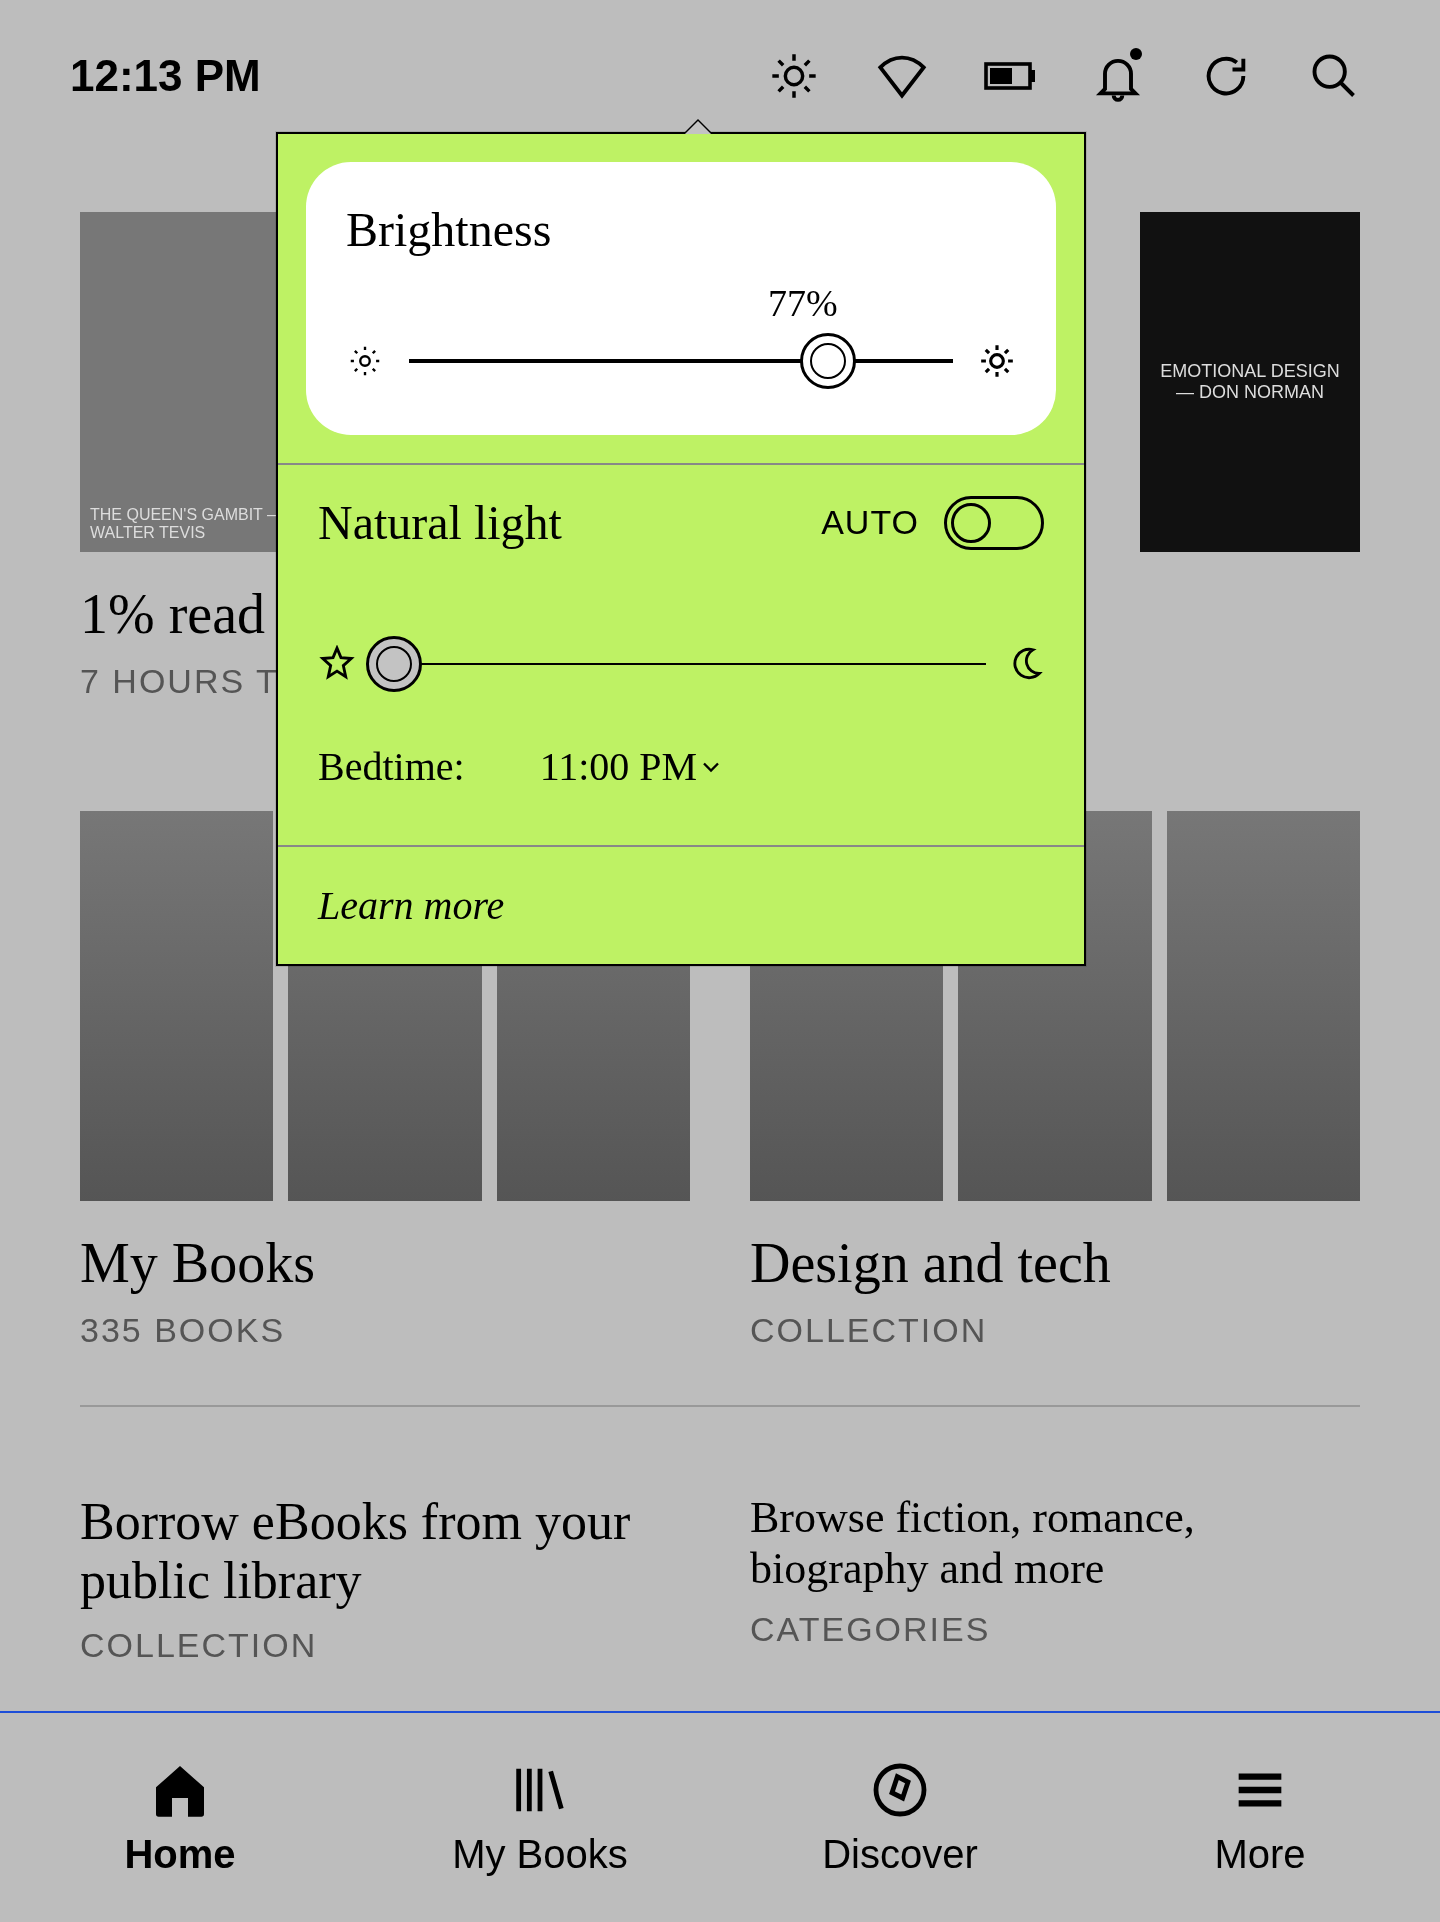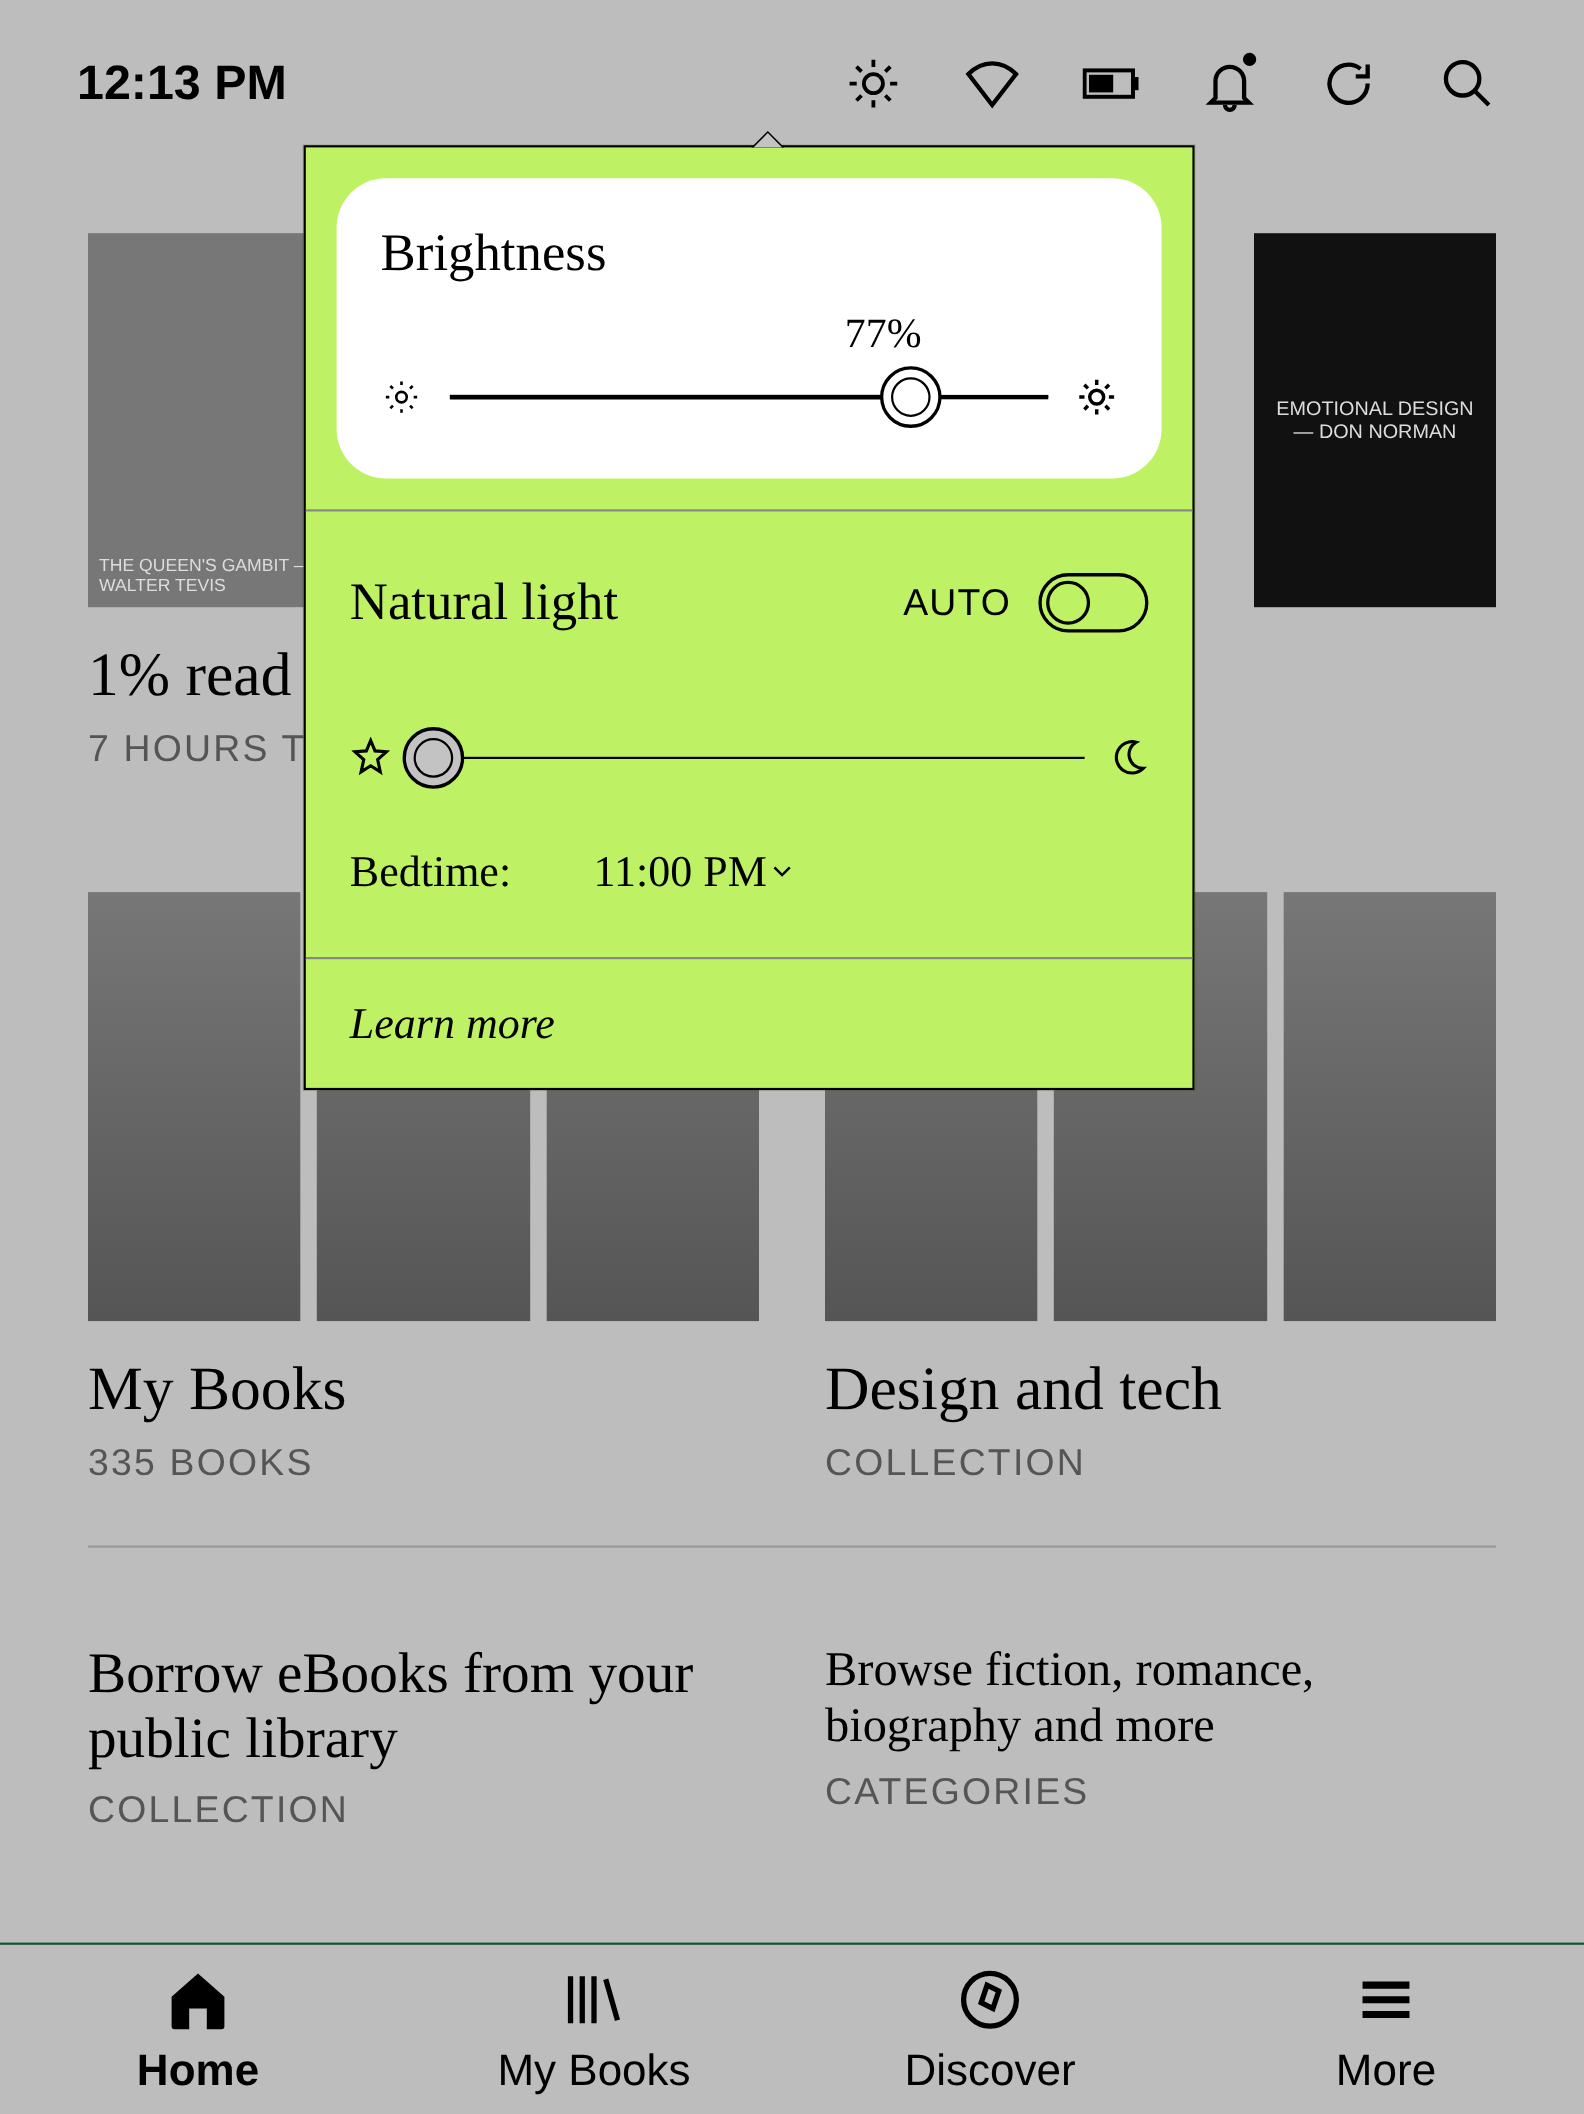--- a/index.html
+++ b/index.html
@@ -17,22 +17,22 @@
   .status-icons{display:flex;gap:56px;align-items:center;}
   .status-icons svg{width:52px;height:52px;display:block;}
   
   .content{padding:0 80px;}
   .sect-title{font-size:56px;margin-top:30px;}
   .sect-sub{font-family:Arial,sans-serif;font-size:34px;letter-spacing:2px;color:#555;margin-top:16px;}
   .row-split{display:flex;gap:60px;}
   .row-split>div{flex:1;}
   hr.thin{border:none;border-top:2px solid #999;margin:55px 0;}
   
-  .bottomnav{position:absolute;left:0;right:0;bottom:0;height:156px;
-    border-top:2px solid #14532d;background:#bdbdbd;display:flex;}
+  .bottomnav{position:absolute;left:0;right:0;bottom:0;height:211px;
+    border-top:2px solid #1d4ed8;background:#bdbdbd;display:flex;}
   .bottomnav .tab{flex:1;display:flex;flex-direction:column;align-items:center;
     justify-content:center;gap:10px;}
   .bottomnav .tab span{font-family:Arial,sans-serif;font-size:40px;}
   .bottomnav .tab.active span{font-weight:700;}
   .bottomnav svg{width:64px;height:64px;}
   
   .popup{
     position:absolute;left:276px;top:132px;width:810px;
     background:#bef264;border:2px solid #000;
     box-shadow:0 0 0 1px rgba(0,0,0,.1);
@@ -48,21 +48,21 @@
     margin:28px;background:#fff;border-radius:45px;padding:40px 40px 55px 40px;
   }
   .bright-card h2{font-size:48px;font-weight:400;}
   .slider-row{display:flex;align-items:center;gap:25px;margin-top:85px;position:relative;}
   .slider-track{flex:1;height:4px;background:#000;position:relative;}
   .slider-thumb{position:absolute;top:50%;transform:translate(-50%,-50%);
     width:56px;height:56px;border-radius:50%;background:#fff;border:3px solid #000;}
   .slider-thumb::after{content:"";position:absolute;inset:7px;border:2px solid #000;border-radius:50%;}
   .pct-label{position:absolute;top:-55px;font-size:38px;left:0;transform:translateX(-50%);}
   .nl-section{padding:30px 40px 10px 40px;}
-  .nl-head{display:flex;align-items:flex-end;justify-content:space-between;margin-top:25px;}
+  .nl-head{display:flex;align-items:center;justify-content:space-between;}
   .nl-head h2{font-size:48px;font-weight:400;}
   .auto-wrap{display:flex;align-items:center;gap:25px;}
   .auto-wrap span{font-family:Arial,sans-serif;font-size:34px;letter-spacing:1px;}
   .toggle{width:100px;height:54px;border:3px solid #000;border-radius:30px;position:relative;background:transparent;}
   .toggle .knob{position:absolute;left:4px;top:4px;width:40px;height:40px;border:3px solid #000;border-radius:50%;}
   .nl-slider{display:flex;align-items:center;gap:20px;margin:95px 0 60px 0;}
   .nl-track{flex:1;height:2px;background:#000;position:relative;}
   .nl-thumb{position:absolute;left:3%;top:50%;transform:translate(-50%,-50%);
     width:56px;height:56px;border:3px solid #000;border-radius:50%;background:#c3c3c3;}
   .nl-thumb::after{content:"";position:absolute;inset:7px;border:2px solid #000;border-radius:50%;}

